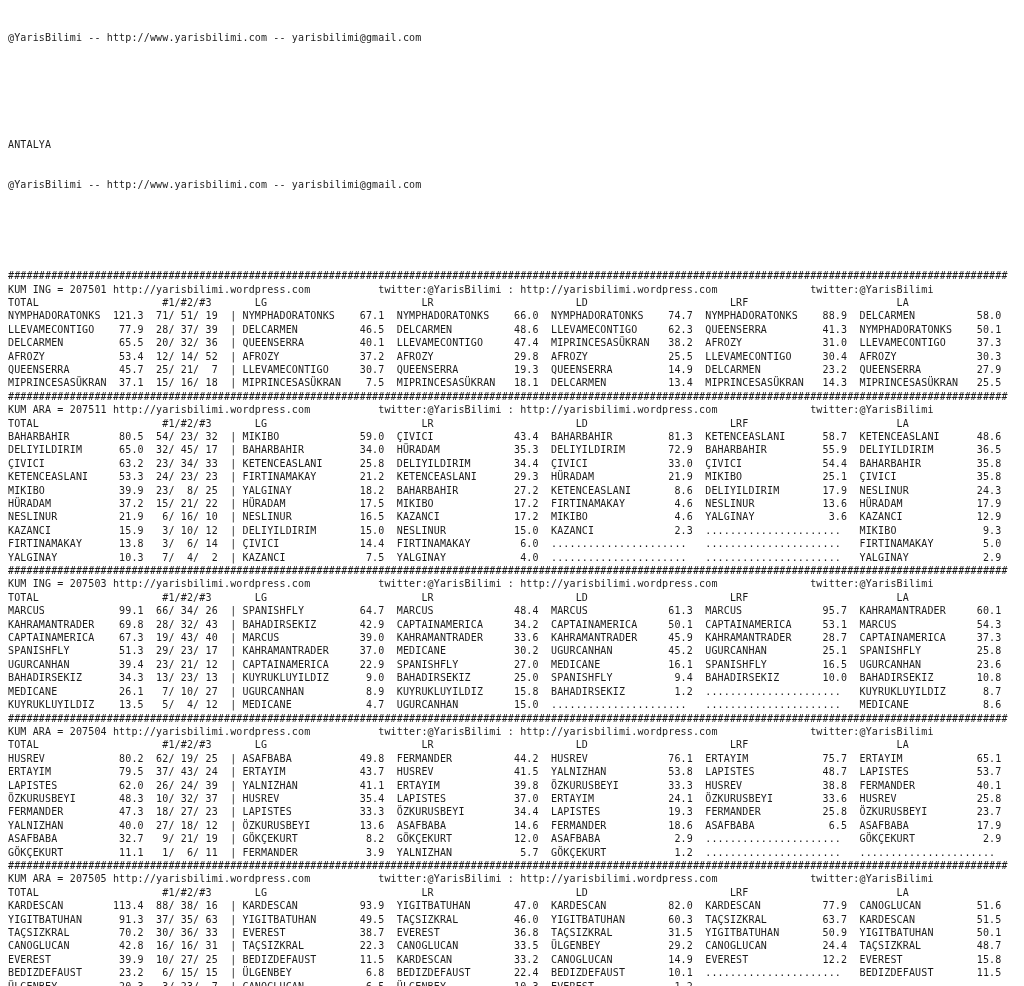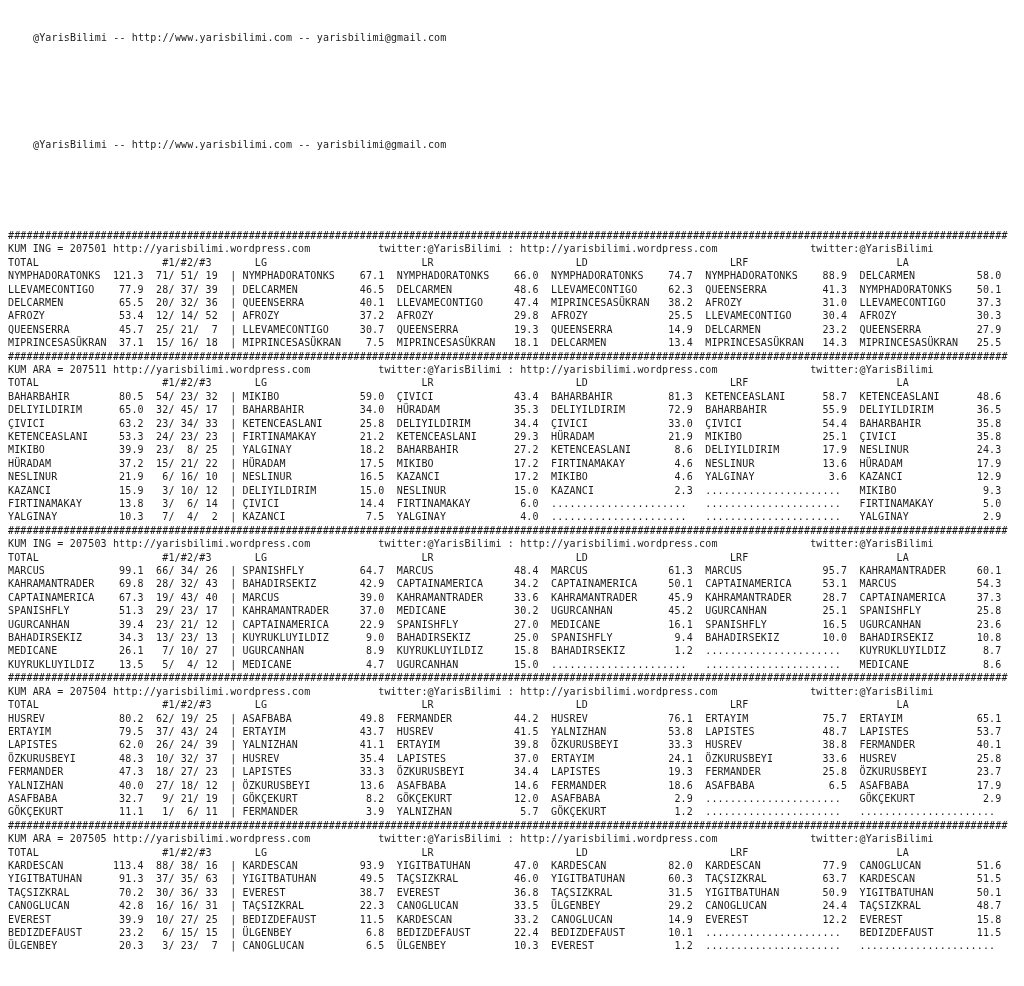--- a/index.html
+++ b/index.html
@@ -11,36 +11,37 @@
     font-family: "DejaVu Sans Mono", "Liberation Mono", monospace;
     font-size: 10px;
     line-height: 13.4px;
     color: #1b1b1b;
     letter-spacing: 0.15px;
   }
   .doc {
     padding: 4px 0 0 8px;
     white-space: pre;
   }
-  .line { white-space: pre; margin-left: 25px; }
+  .line { white-space: pre; }
   .spacer-top { height: 40px; }
   .spacer-mid { height: 24px; }
   pre.section {
     margin: 0;
     font: inherit;
     letter-spacing: inherit;
     white-space: pre;
   }
 </style>
 </head>
 <body>
 
 <div class="doc">
   <div class="line">@YarisBilimi -- http://www.yarisbilimi.com -- yarisbilimi@gmail.com</div>
   <div class="spacer-top"></div>
+  <div class="line">ANTALYA</div>
   <div class="line">@YarisBilimi -- http://www.yarisbilimi.com -- yarisbilimi@gmail.com</div>
   <div class="spacer-mid"></div>
   <div id="sections"><pre class="section">##################################################################################################################################################################
 KUM ING = 207501 http://yarisbilimi.wordpress.com           twitter:@YarisBilimi : http://yarisbilimi.wordpress.com               twitter:@YarisBilimi
 TOTAL                    #1/#2/#3       LG                         LR                       LD                       LRF                        LA
 NYMPHADORATONKS  121.3  71/ 51/ 19  | NYMPHADORATONKS    67.1  NYMPHADORATONKS    66.0  NYMPHADORATONKS    74.7  NYMPHADORATONKS    88.9  DELCARMEN          58.0
 LLEVAMECONTIGO    77.9  28/ 37/ 39  | DELCARMEN          46.5  DELCARMEN          48.6  LLEVAMECONTIGO     62.3  QUEENSERRA         41.3  NYMPHADORATONKS    50.1
 DELCARMEN         65.5  20/ 32/ 36  | QUEENSERRA         40.1  LLEVAMECONTIGO     47.4  MIPRINCESASÜKRAN   38.2  AFROZY             31.0  LLEVAMECONTIGO     37.3
 AFROZY            53.4  12/ 14/ 52  | AFROZY             37.2  AFROZY             29.8  AFROZY             25.5  LLEVAMECONTIGO     30.4  AFROZY             30.3
 QUEENSERRA        45.7  25/ 21/  7  | LLEVAMECONTIGO     30.7  QUEENSERRA         19.3  QUEENSERRA         14.9  DELCARMEN          23.2  QUEENSERRA         27.9

